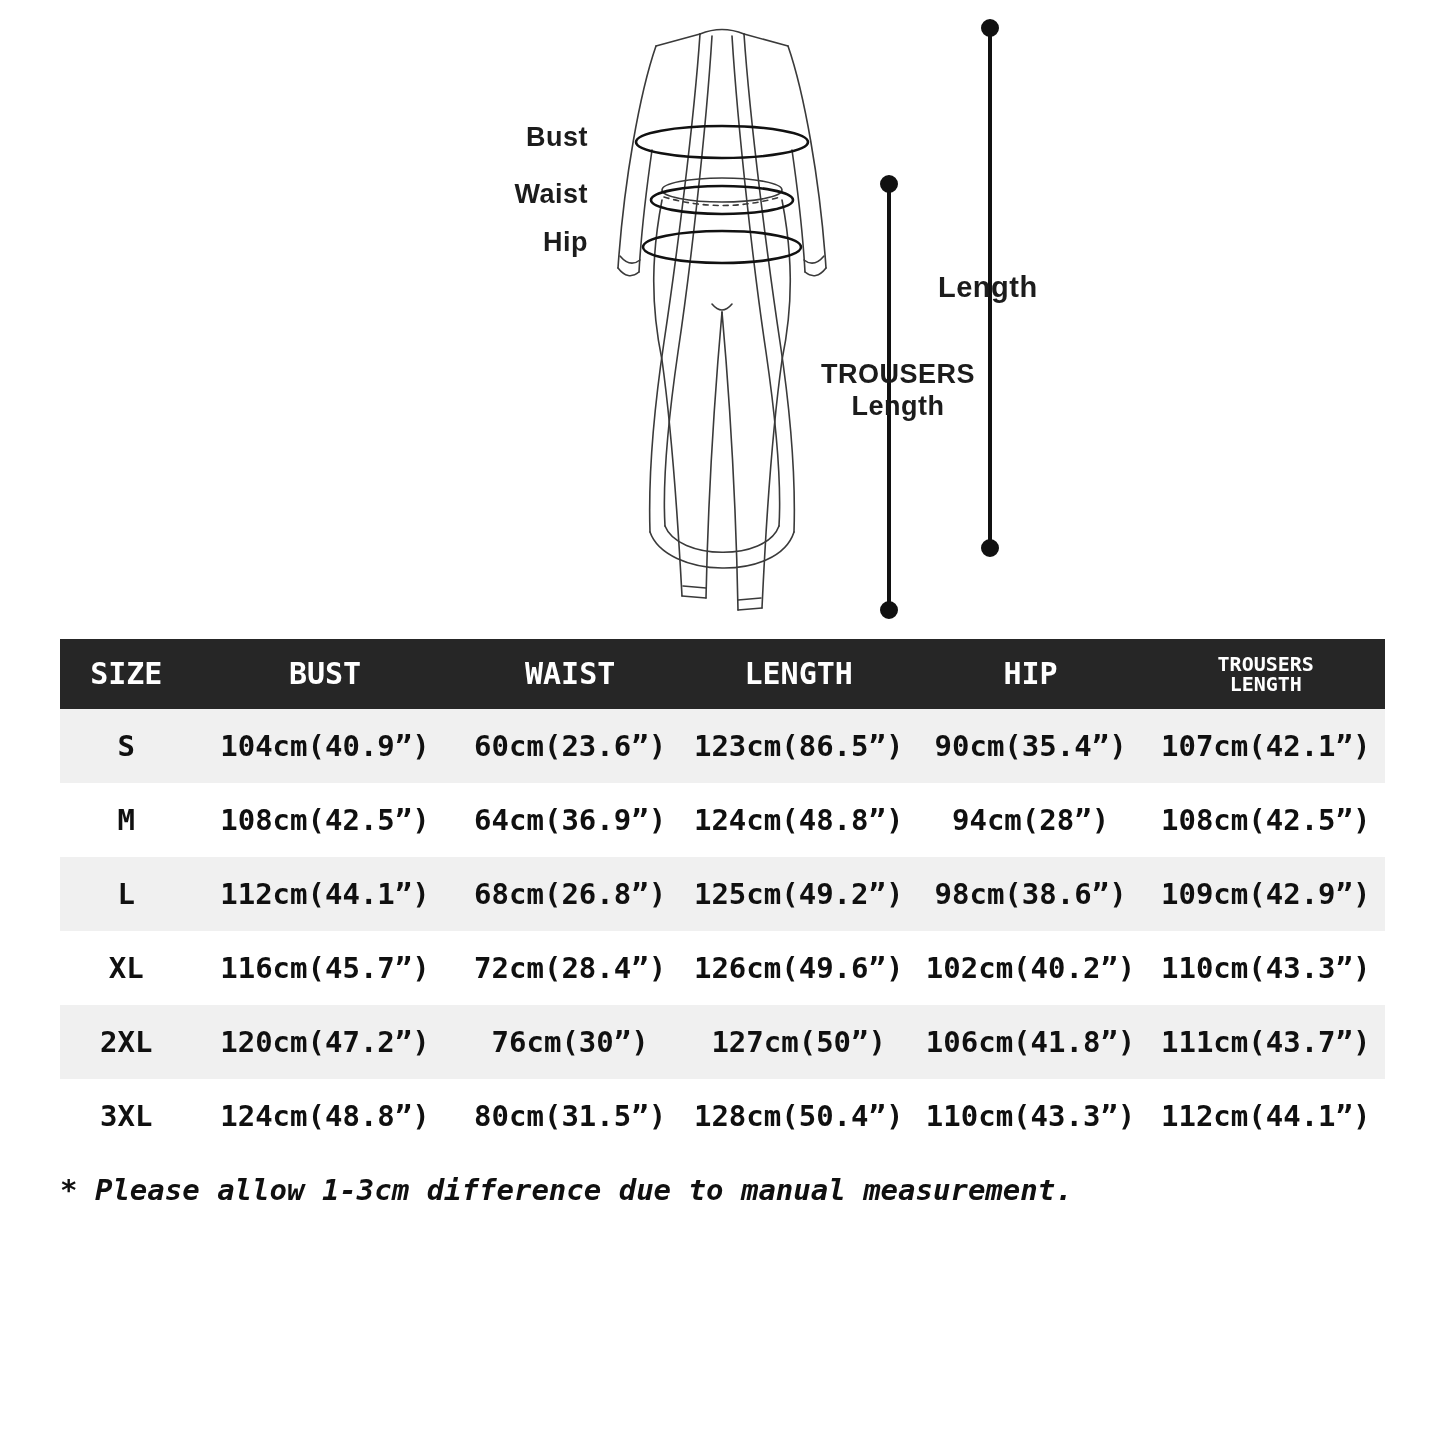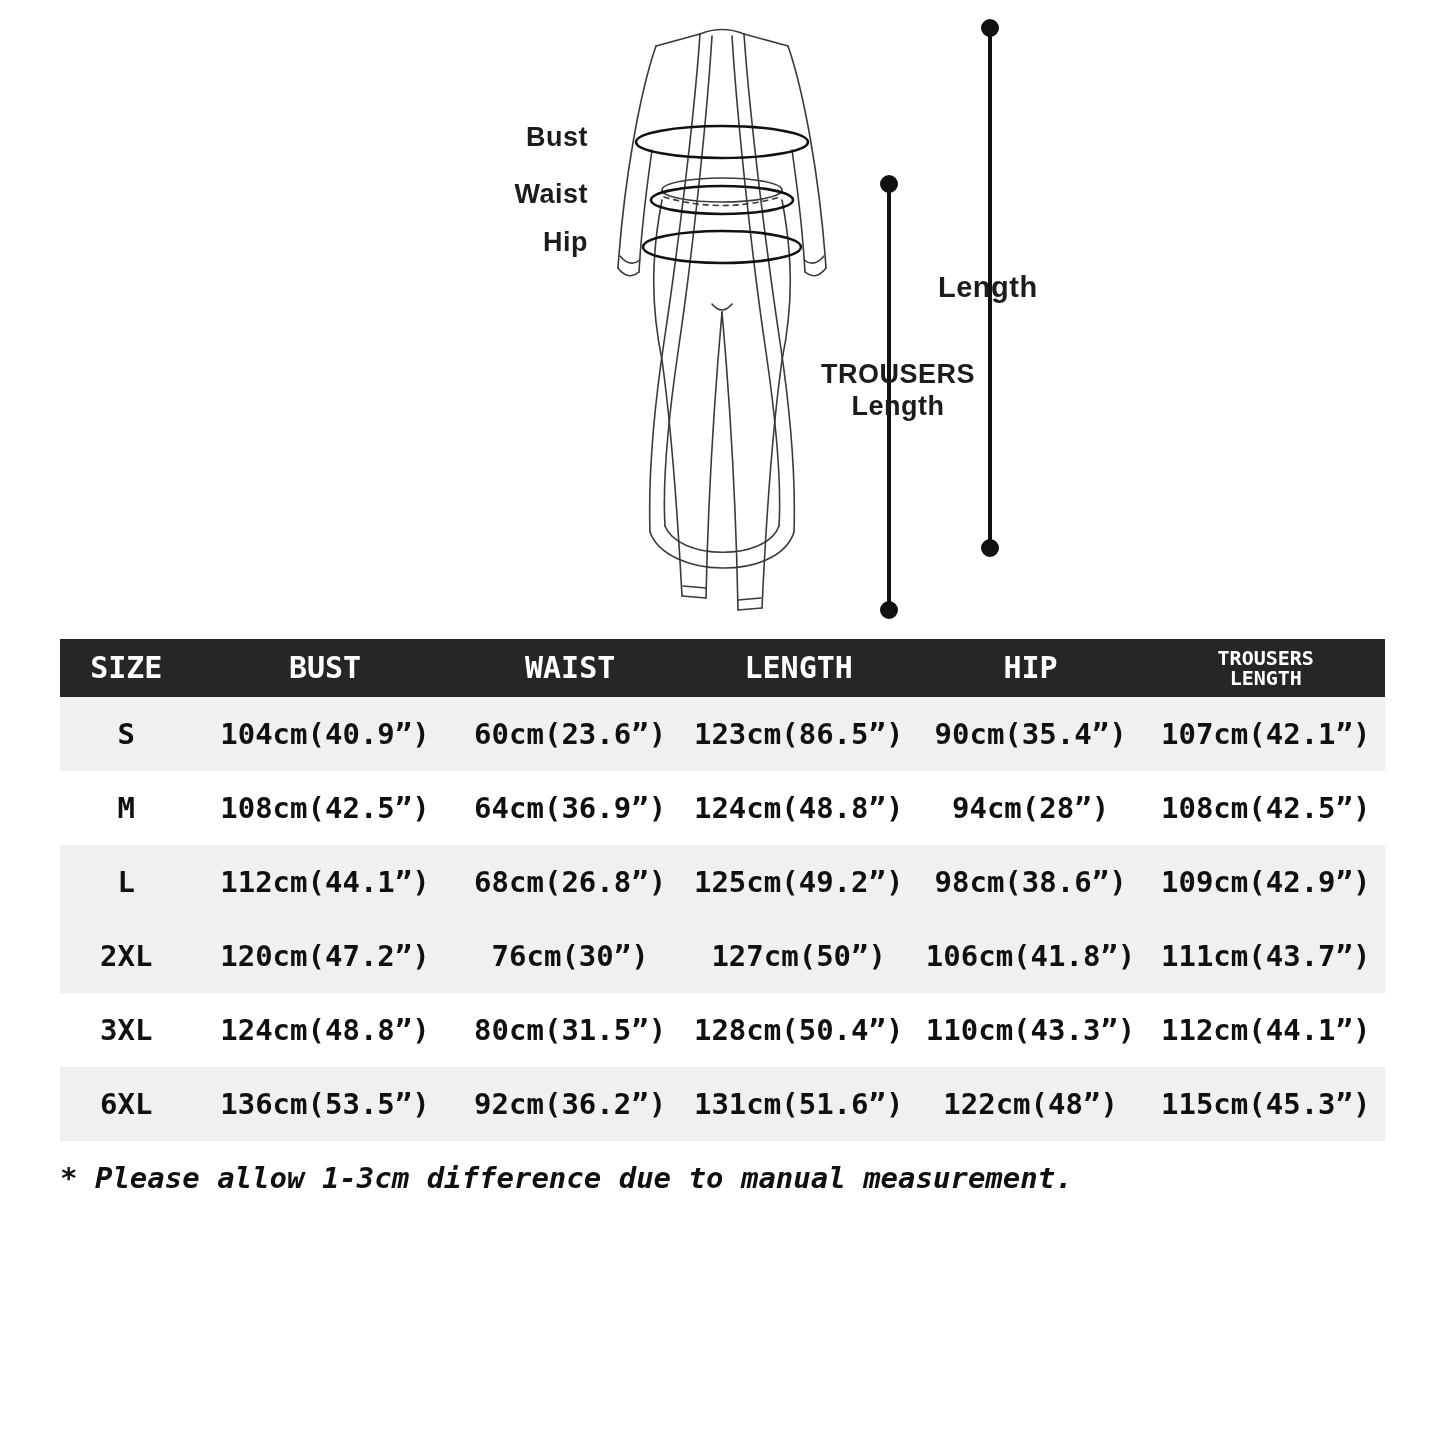--- a/index.html
+++ b/index.html
@@ -57,21 +57,21 @@
   table.size-table th:nth-child(2), table.size-table td:nth-child(2) { width: 20%; }
   table.size-table th:nth-child(3), table.size-table td:nth-child(3) { width: 17%; }
   table.size-table th:nth-child(4), table.size-table td:nth-child(4) { width: 17.5%; }
   table.size-table th:nth-child(5), table.size-table td:nth-child(5) { width: 17.5%; }
   table.size-table th:nth-child(6), table.size-table td:nth-child(6) { width: 18%; }
 
   table.size-table thead th {
     background: #262626;
     color: #ffffff;
     font-size: 30px;
-    height: 58px;
+    height: 70px;
     text-align: center;
     white-space: pre-line;
     line-height: 1.02;
     padding: 0;
   }
   table.size-table thead th.small-header {
     font-size: 20px;
   }
   table.size-table tbody td {
     text-align: center;
@@ -203,41 +203,41 @@
           <td>108cm(42.5”)</td>
         </tr>
         <tr class="alt">
           <td>L</td>
           <td>112cm(44.1”)</td>
           <td>68cm(26.8”)</td>
           <td>125cm(49.2”)</td>
           <td>98cm(38.6”)</td>
           <td>109cm(42.9”)</td>
         </tr>
+        <tr>
+          <td>XL</td>
+          <td>116cm(45.7”)</td>
+          <td>72cm(28.4”)</td>
+          <td>126cm(49.6”)</td>
+          <td>102cm(40.2”)</td>
+          <td>110cm(43.3”)</td>
+        </tr>
         <tr class="alt">
           <td>2XL</td>
           <td>120cm(47.2”)</td>
           <td>76cm(30”)</td>
           <td>127cm(50”)</td>
           <td>106cm(41.8”)</td>
           <td>111cm(43.7”)</td>
         </tr>
         <tr>
           <td>3XL</td>
           <td>124cm(48.8”)</td>
           <td>80cm(31.5”)</td>
           <td>128cm(50.4”)</td>
           <td>110cm(43.3”)</td>
           <td>112cm(44.1”)</td>
         </tr>
-        <tr class="alt">
-          <td>6XL</td>
-          <td>136cm(53.5”)</td>
-          <td>92cm(36.2”)</td>
-          <td>131cm(51.6”)</td>
-          <td>122cm(48”)</td>
-          <td>115cm(45.3”)</td>
-        </tr>
       </tbody>
   </table>
 </div>
 
 <div class="footnote">* Please allow 1-3cm difference due to manual measurement.</div>
 
 </body></html>

